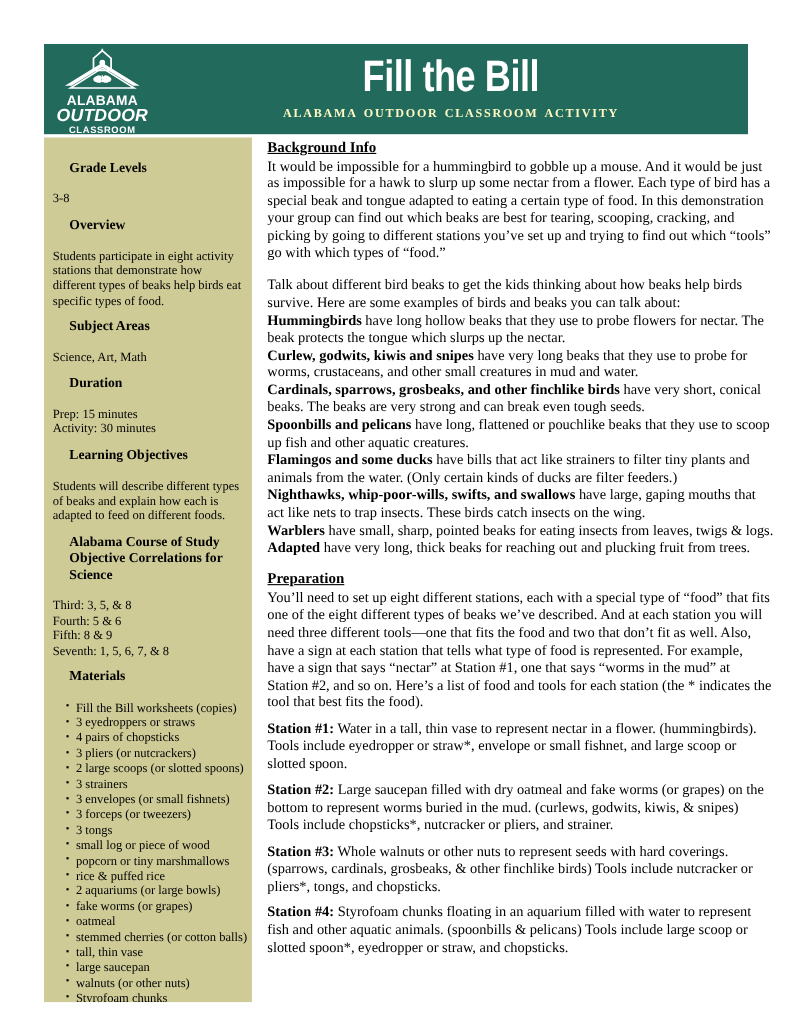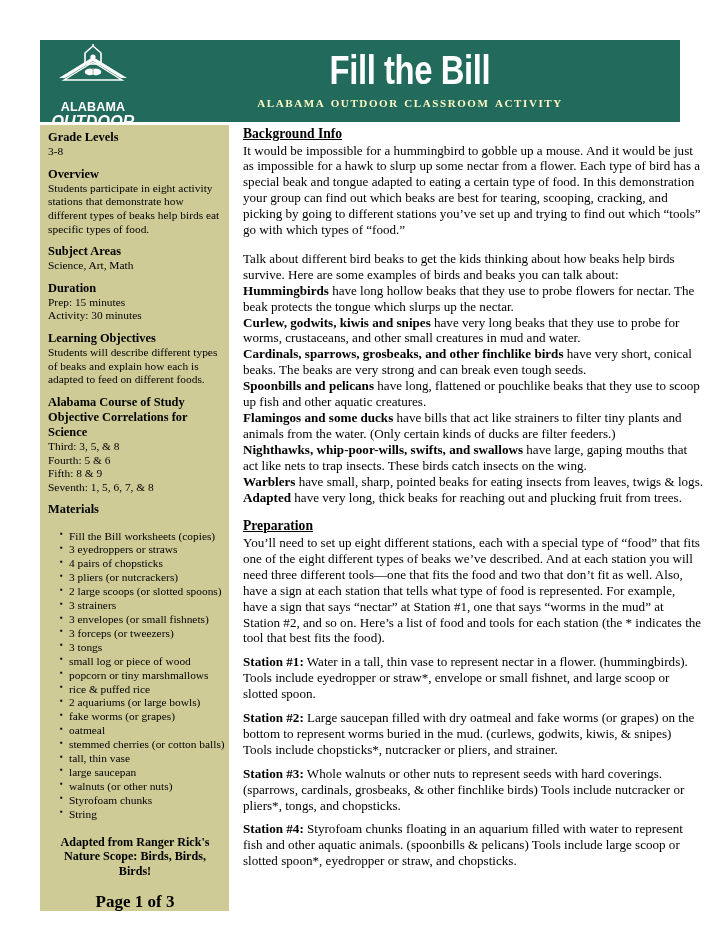--- a/index.html
+++ b/index.html
@@ -39,21 +39,20 @@
   #logo-block {
     width: 106px;
     flex: 0 0 106px;
     position: relative;
     display: flex;
     flex-direction: column;
     align-items: center;
     justify-content: flex-start;
     padding-top: 4px;
     box-sizing: border-box;
-    gap: 16px;
   }
   #logo-mark {
     width: 76px;
     height: 40px;
     position: relative;
   }
   #logo-mark svg { display: block; }
   #logo-text {
     text-align: center;
     line-height: 1.0;
@@ -113,21 +112,21 @@
     background: #cecb97;
     box-sizing: border-box;
     padding: 5px 7px 6px 8px;
     font-size: 11.4px;
     line-height: 1.19;
     overflow: hidden;
   }
   .sb-h {
     font-weight: bold;
     font-size: 12.4px;
-    margin: 0;
+    margin: 15px;
     line-height: 1.22;
   }
   .sb-h.spaced { margin-top: 8px; }
   .sb-p {
     margin: 0;
     font-size: 11.4px;
     line-height: 1.19;
   }
   .sb-list {
     margin: 12px;

